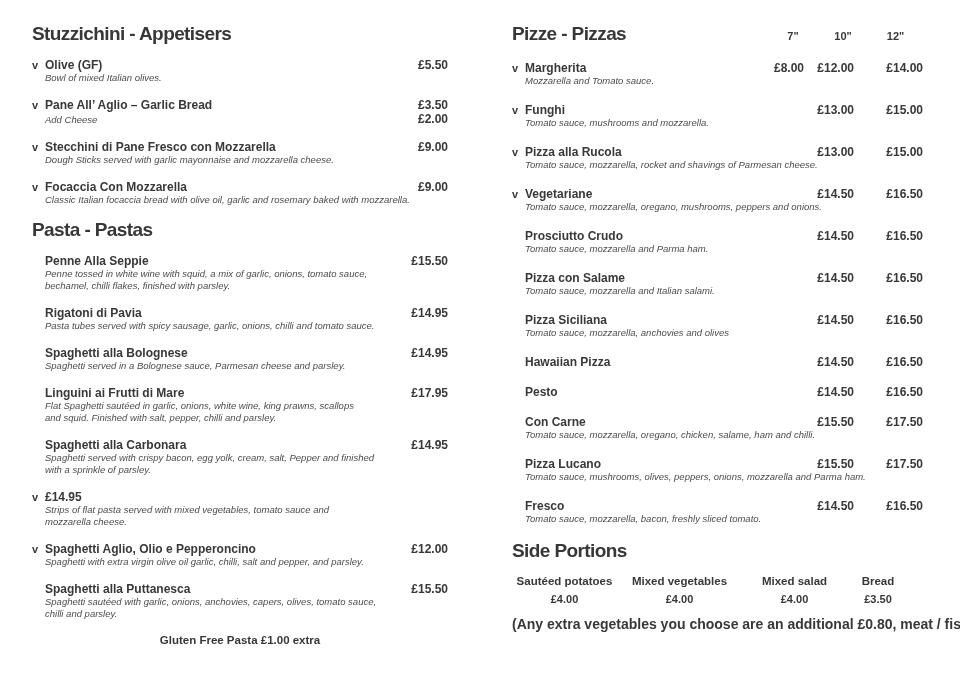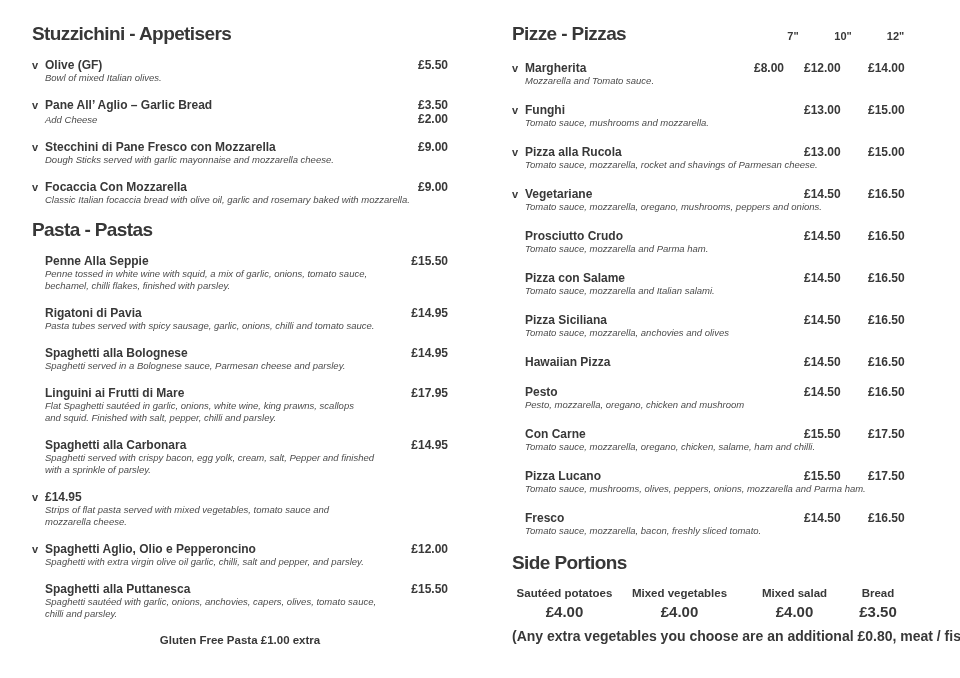--- a/index.html
+++ b/index.html
@@ -25,40 +25,40 @@
   .item { margin-bottom:14px; }
   .item.pz { margin-bottom:16px; }
   .line { display:flex; align-items:baseline; }
   .vm { width:13px; flex:none; font-weight:bold; font-size:11px; color:#3a3a3a; }
   .nm { font-weight:bold; font-size:12px; line-height:14px; flex:1; color:#383838; white-space:nowrap; }
   .pr { font-weight:bold; font-size:12px; flex:none; color:#383838; }
   .ds { font-style:italic; font-size:9.5px; line-height:12px; color:#4c4c4c; flex:1; white-space:nowrap; }
 
   
   .prow { padding-right:15px; }
-  .pc { width:50px; flex:none; font-weight:bold; font-size:12px; color:#383838; }
+  .pc { width:50px; flex:none; text-align:right; font-weight:bold; font-size:12px; color:#383838; }
   .pc.w55 { width:55px;margin-left:14px; }
   .pizza-header { display:flex; align-items:baseline; padding-right:15px; margin-bottom:17px; }
   .pizza-header h1.sec-title { flex:1; margin:0; }
   .szc { width:50px; flex:none; text-align:center; font-weight:bold; font-size:11px; color:#383838; }
   .szc.w55 { width:55px; }
 
   .footnote {
     text-align:center; font-weight:bold; font-size:11.5px;
     color:#383838; margin-top:0;
   }
 
   .sides-row { display:flex; margin-top:0; }
   .side { text-align:center; }
   .side:nth-child(1) { width:105px; }
   .side:nth-child(2) { width:125px; }
   .side:nth-child(3) { width:105px; }
   .side:nth-child(4) { width:62px; }
   .side-name  { font-weight:bold; font-size:11.5px; line-height:13px; color:#383838; }
-  .side-price { font-weight:bold; font-size:15px; line-height:13px; margin-top:5px; color:#383838; }
+  .side-price { font-weight:bold; font-size:11px; line-height:13px; margin-top:5px; color:#383838; }
   .note {
     font-weight:bold; font-size:14px; color:#383838;
     text-align:left; margin-top:10px; white-space:nowrap;
   }
 </style>
 </head>
 <body>
 
 <div class="page">
 
@@ -338,24 +338,20 @@
             </div>
           </div>
           <div class="item pz">
             <div class="line prow">
               <span class="vm"></span>
               <span class="nm">Pesto</span>
               <span class="pc"></span>
               <span class="pc">£14.50</span>
               <span class="pc w55">£16.50</span>
             </div>
-            <div class="line">
-              <span class="vm"></span>
-              <span class="ds">Pesto, mozzarella, oregano, chicken and mushroom</span>
-            </div>
           </div>
           <div class="item pz">
             <div class="line prow">
               <span class="vm"></span>
               <span class="nm">Con Carne</span>
               <span class="pc"></span>
               <span class="pc">£15.50</span>
               <span class="pc w55">£17.50</span>
             </div>
             <div class="line">

